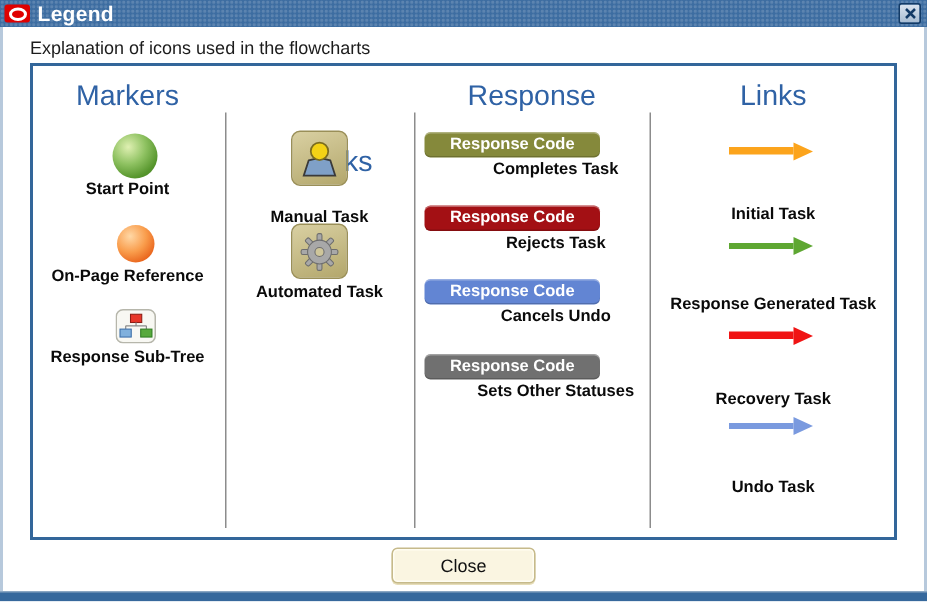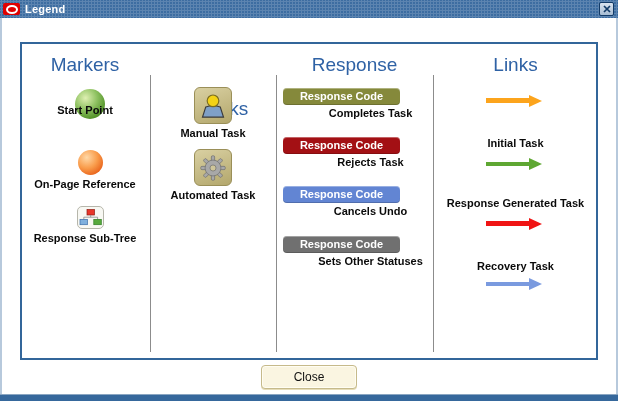--- a/index.html
+++ b/index.html
@@ -9,21 +9,21 @@
   }
   
   .titlebar{
     position:absolute;left:0;top:0;right:0;height:18px;background:#3d6da1;
     background-image:radial-gradient(rgba(255,255,255,.16) 1px,transparent 1.3px);
     background-size:3px 3px;display:flex;align-items:center;
   }
   .logo{margin-left:3px;width:17px;height:12px;background:#e00000;border-radius:2px;
     display:flex;align-items:center;justify-content:center;flex:0 0 auto;}
   .logo-o{width:8px;height:5px;border:2px solid #fff;border-radius:50%;}
-  .title{margin-left:5px;color:#fff;font-size:11px;font-weight:bold;letter-spacing:.2px;}
+  .title{margin-left:5px;color:#fff;font-size:14px;font-weight:bold;letter-spacing:.2px;}
   .close-x{position:absolute;right:4px;top:2px;width:15px;height:14px;
     background:linear-gradient(#d9e3ef,#a7bcd2);border:1px solid #123a66;border-radius:2px;
     display:flex;align-items:center;justify-content:center;cursor:pointer;box-sizing:border-box;}
   .frame-left,.frame-right{position:absolute;top:18px;bottom:7px;width:2px;background:#b7c9dc;}
   .frame-left{left:0}.frame-right{right:0}
   .bottom-strip{position:absolute;left:0;right:0;bottom:0;height:7px;background:#36689c;border-top:1px solid #8aa6c2;box-sizing:border-box;}
 
   .subtitle{position:absolute;left:20px;top:25px;font-size:12px;color:#1c1c1c;}
 
   .panel{position:absolute;left:20px;top:42px;width:574px;height:314px;border:2px solid #33669a;background:#fff;}
@@ -89,34 +89,35 @@
     <span class="close-x">
       <svg width="8" height="8" viewBox="0 0 8 8">
           <path d="M1 1 L7 7 M7 1 L1 7" stroke="#123a66" stroke-width="1.7"></path>
         </svg>
     </span>
   </div>
   <div class="frame-left"></div>
   <div class="frame-right"></div>
   <div class="bottom-strip"></div>
 
+  <div class="subtitle">Explanation of icons used in the flowcharts</div>
 
   <div class="panel"></div>
 
   <div class="col-header hdr-markers">Markers</div>
   <div class="col-header hdr-tasks">Tasks</div>
   <div class="col-header hdr-responses">Response</div>
   <div class="col-header hdr-links">Links</div>
 
   <div class="vsep vsep1"></div>
   <div class="vsep vsep2"></div>
   <div class="vsep vsep3"></div>
 
   <div class="sphere sphere-green"></div>
-  <div class="lbl lbl-m" style="top:104px">Start Point</div>
+  <div class="lbl lbl-m" style="top:120px">Start Point</div>
 
   <div class="sphere sphere-orange"></div>
   <div class="lbl lbl-m" style="top:178px">On-Page Reference</div>
 
   <div class="subtree">
     <svg width="27" height="23" viewBox="0 0 27 23">
       <rect x="0.5" y="0.5" width="26" height="22" rx="4.5" fill="#f8f8f3" stroke="#b6b6ab"></rect>
       <rect x="10" y="3.5" width="7.5" height="5.5" fill="#e8372a" stroke="#8d1d14" stroke-width="0.7"></rect>
       <path d="M13.7 9 V11.2 M6.8 11.2 H20.6 M6.8 11.2 V13.4 M20.6 11.2 V13.4" stroke="#8a8a8a" stroke-width="0.8" fill="none"></path>
       <rect x="3" y="13.4" width="7.5" height="5.3" fill="#7fb0dd" stroke="#3b6ea8" stroke-width="0.7"></rect>
@@ -124,21 +125,21 @@
     </svg>
   </div>
   <div class="lbl lbl-m" style="top:232px">Response Sub-Tree</div>
 
   <div class="tile tile-manual">
     <svg width="28" height="28" viewBox="0 0 24 24">
       <path d="M3 21.5 L5.8 12.8 Q12 10.8 18.2 12.8 L21 21.5 Z" fill="#7fa0c7" stroke="#3a3a3a" stroke-width="1"></path>
       <circle cx="12" cy="7.6" r="5" fill="#f3d216" stroke="#7a6c20" stroke-width="1"></circle>
     </svg>
   </div>
-  <div class="lbl lbl-t" style="top:127px">Manual Task</div>
+  <div class="lbl lbl-t" style="top:139px">Manual Task</div>
 
   <div class="tile tile-auto">
     <svg width="28" height="28" viewBox="0 0 24 24">
       <g fill="#a8a8a8" stroke="#6e6e6e" stroke-width="0.6">
         <rect x="10.6" y="1.5" width="2.8" height="21" rx="1"></rect>
         <rect x="10.6" y="1.5" width="2.8" height="21" rx="1" transform="rotate(45 12 12)"></rect>
         <rect x="10.6" y="1.5" width="2.8" height="21" rx="1" transform="rotate(90 12 12)"></rect>
         <rect x="10.6" y="1.5" width="2.8" height="21" rx="1" transform="rotate(135 12 12)"></rect>
         <circle cx="12" cy="12" r="6.8"></circle>
       </g>
@@ -174,16 +175,17 @@
   <div class="arrow thick" style="top: 217px; --c: #F01414;">
     <span class="shaft"></span>
       <span class="head"></span>
   </div>
   <div class="lbl lbl-l" style="top:240px">Recovery Task</div>
 
   <div class="arrow" style="top: 277px; --c: #7A9ADF;">
     <span class="shaft"></span>
       <span class="head"></span>
   </div>
+  <div class="lbl lbl-l" style="top:299px">Undo Task</div>
 
   <button class="close-btn">Close</button>
 
 </div>
 
 </body></html>

